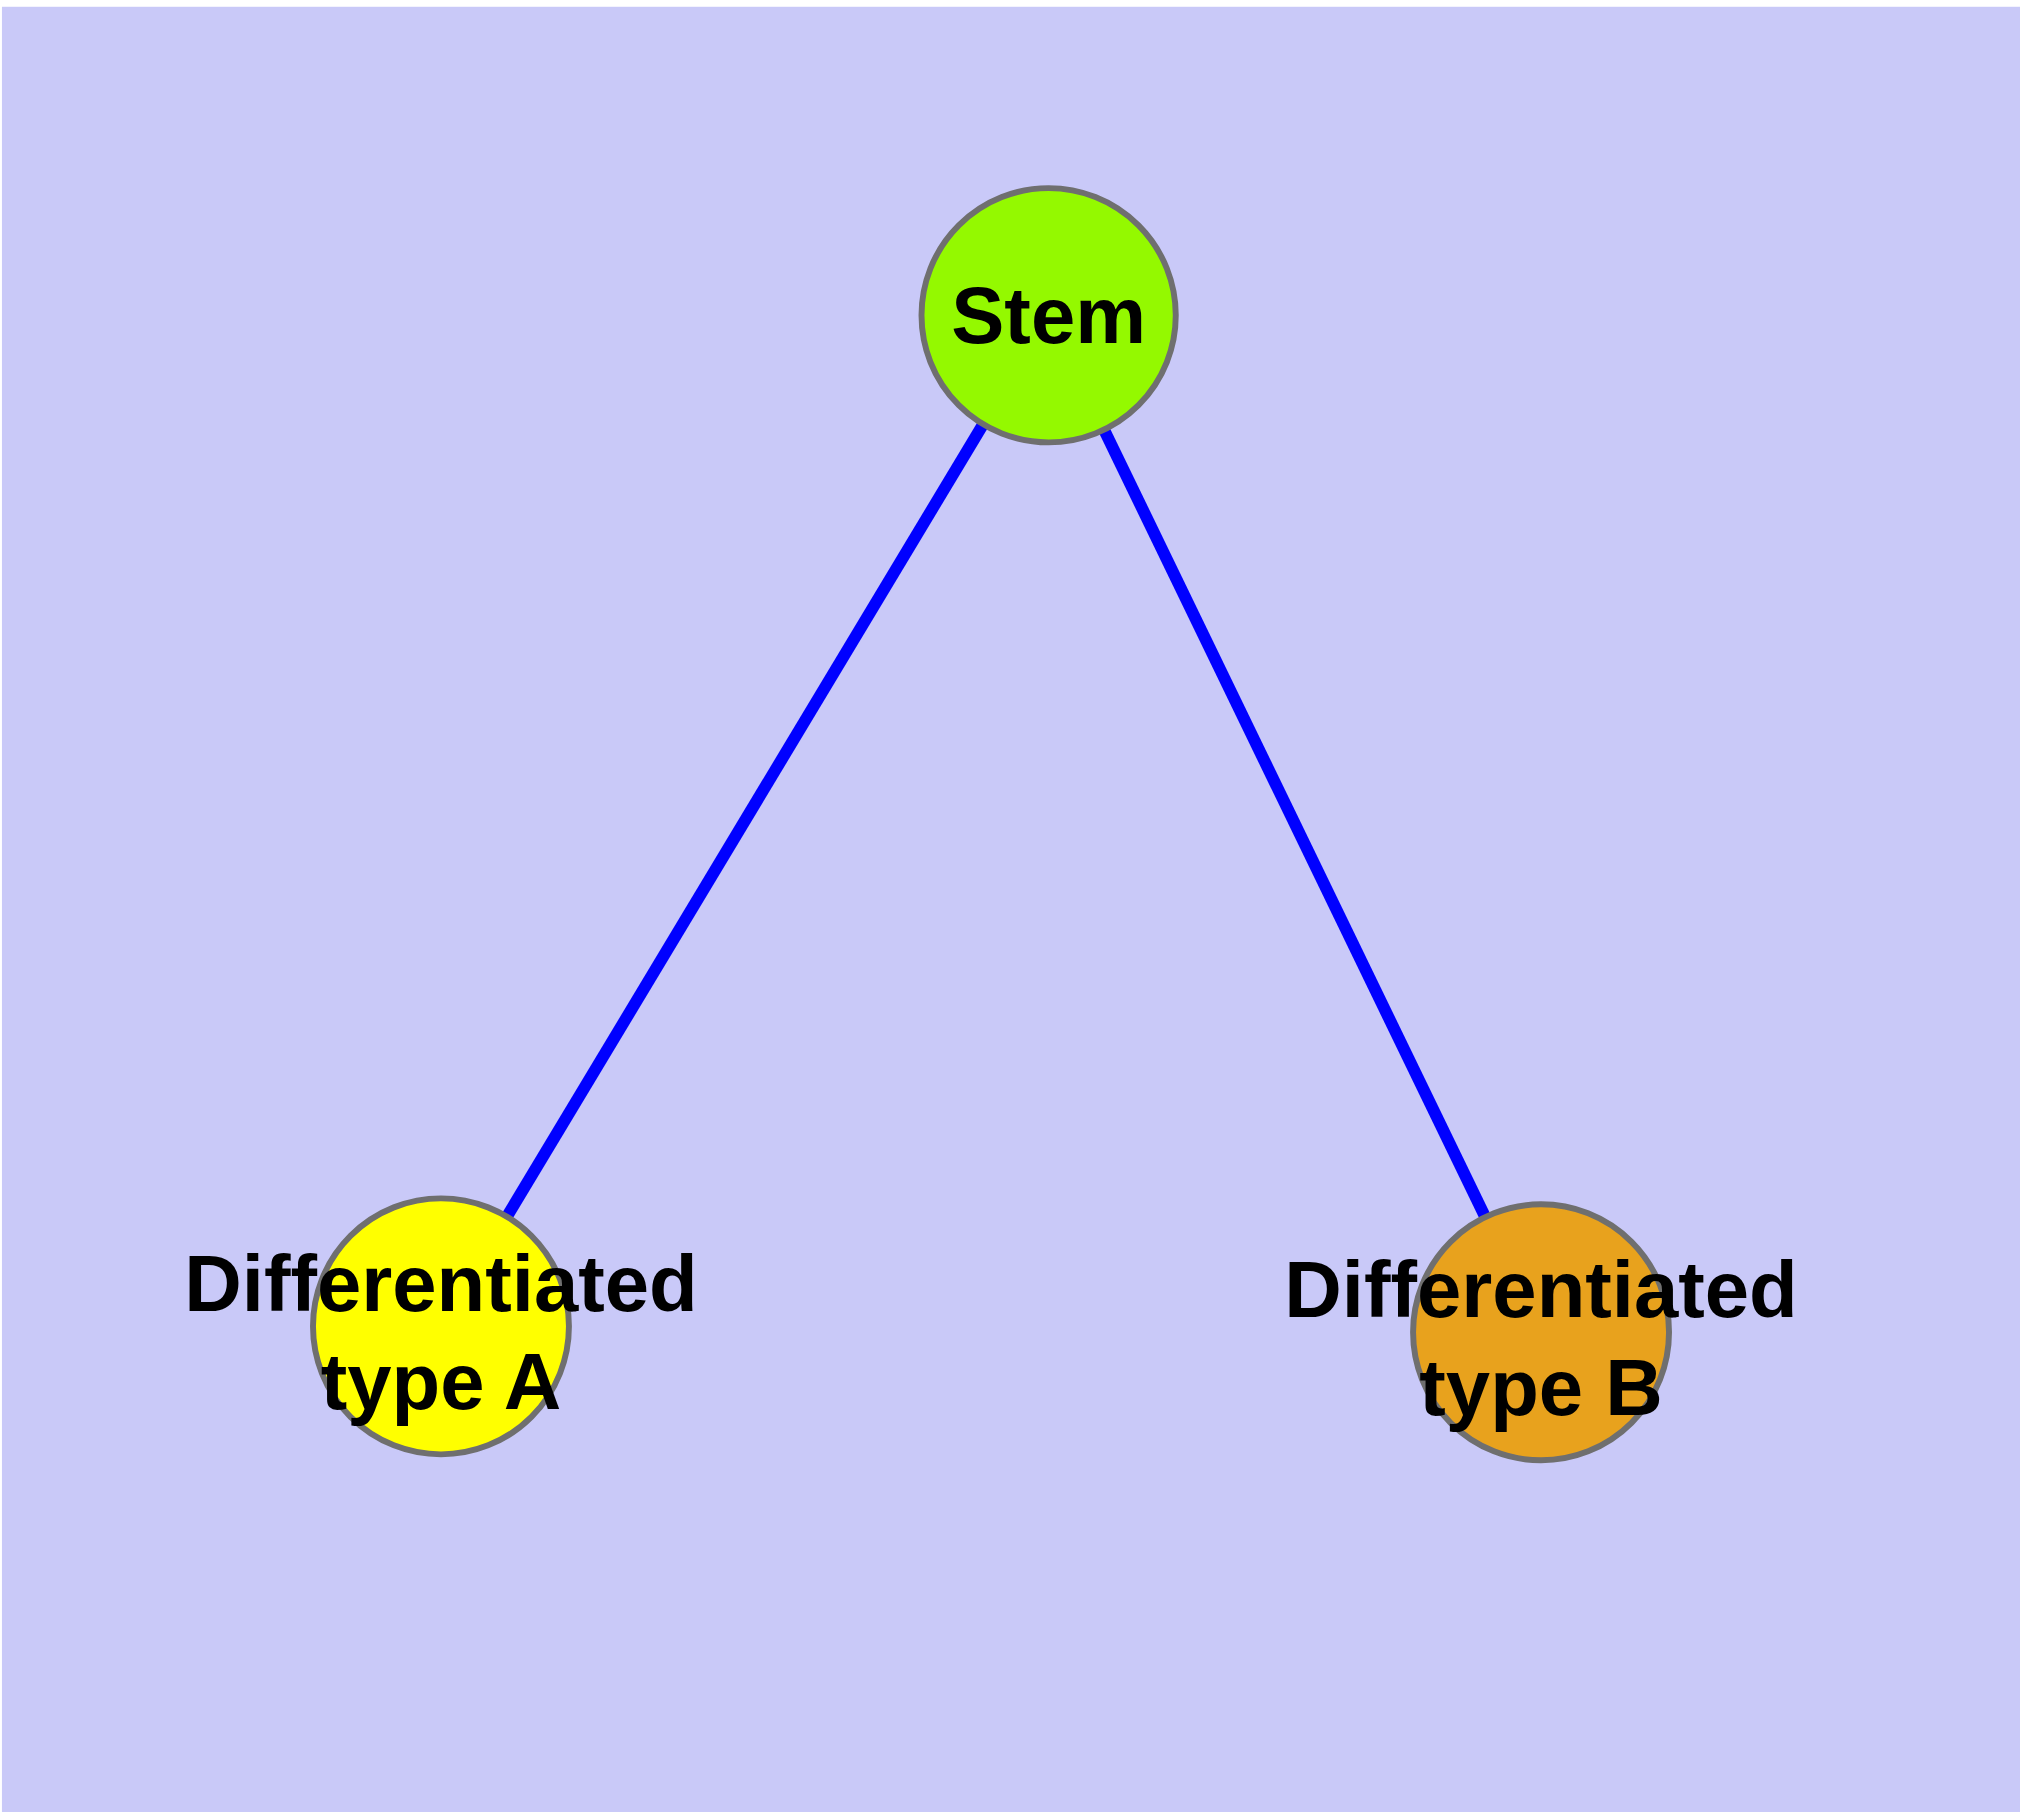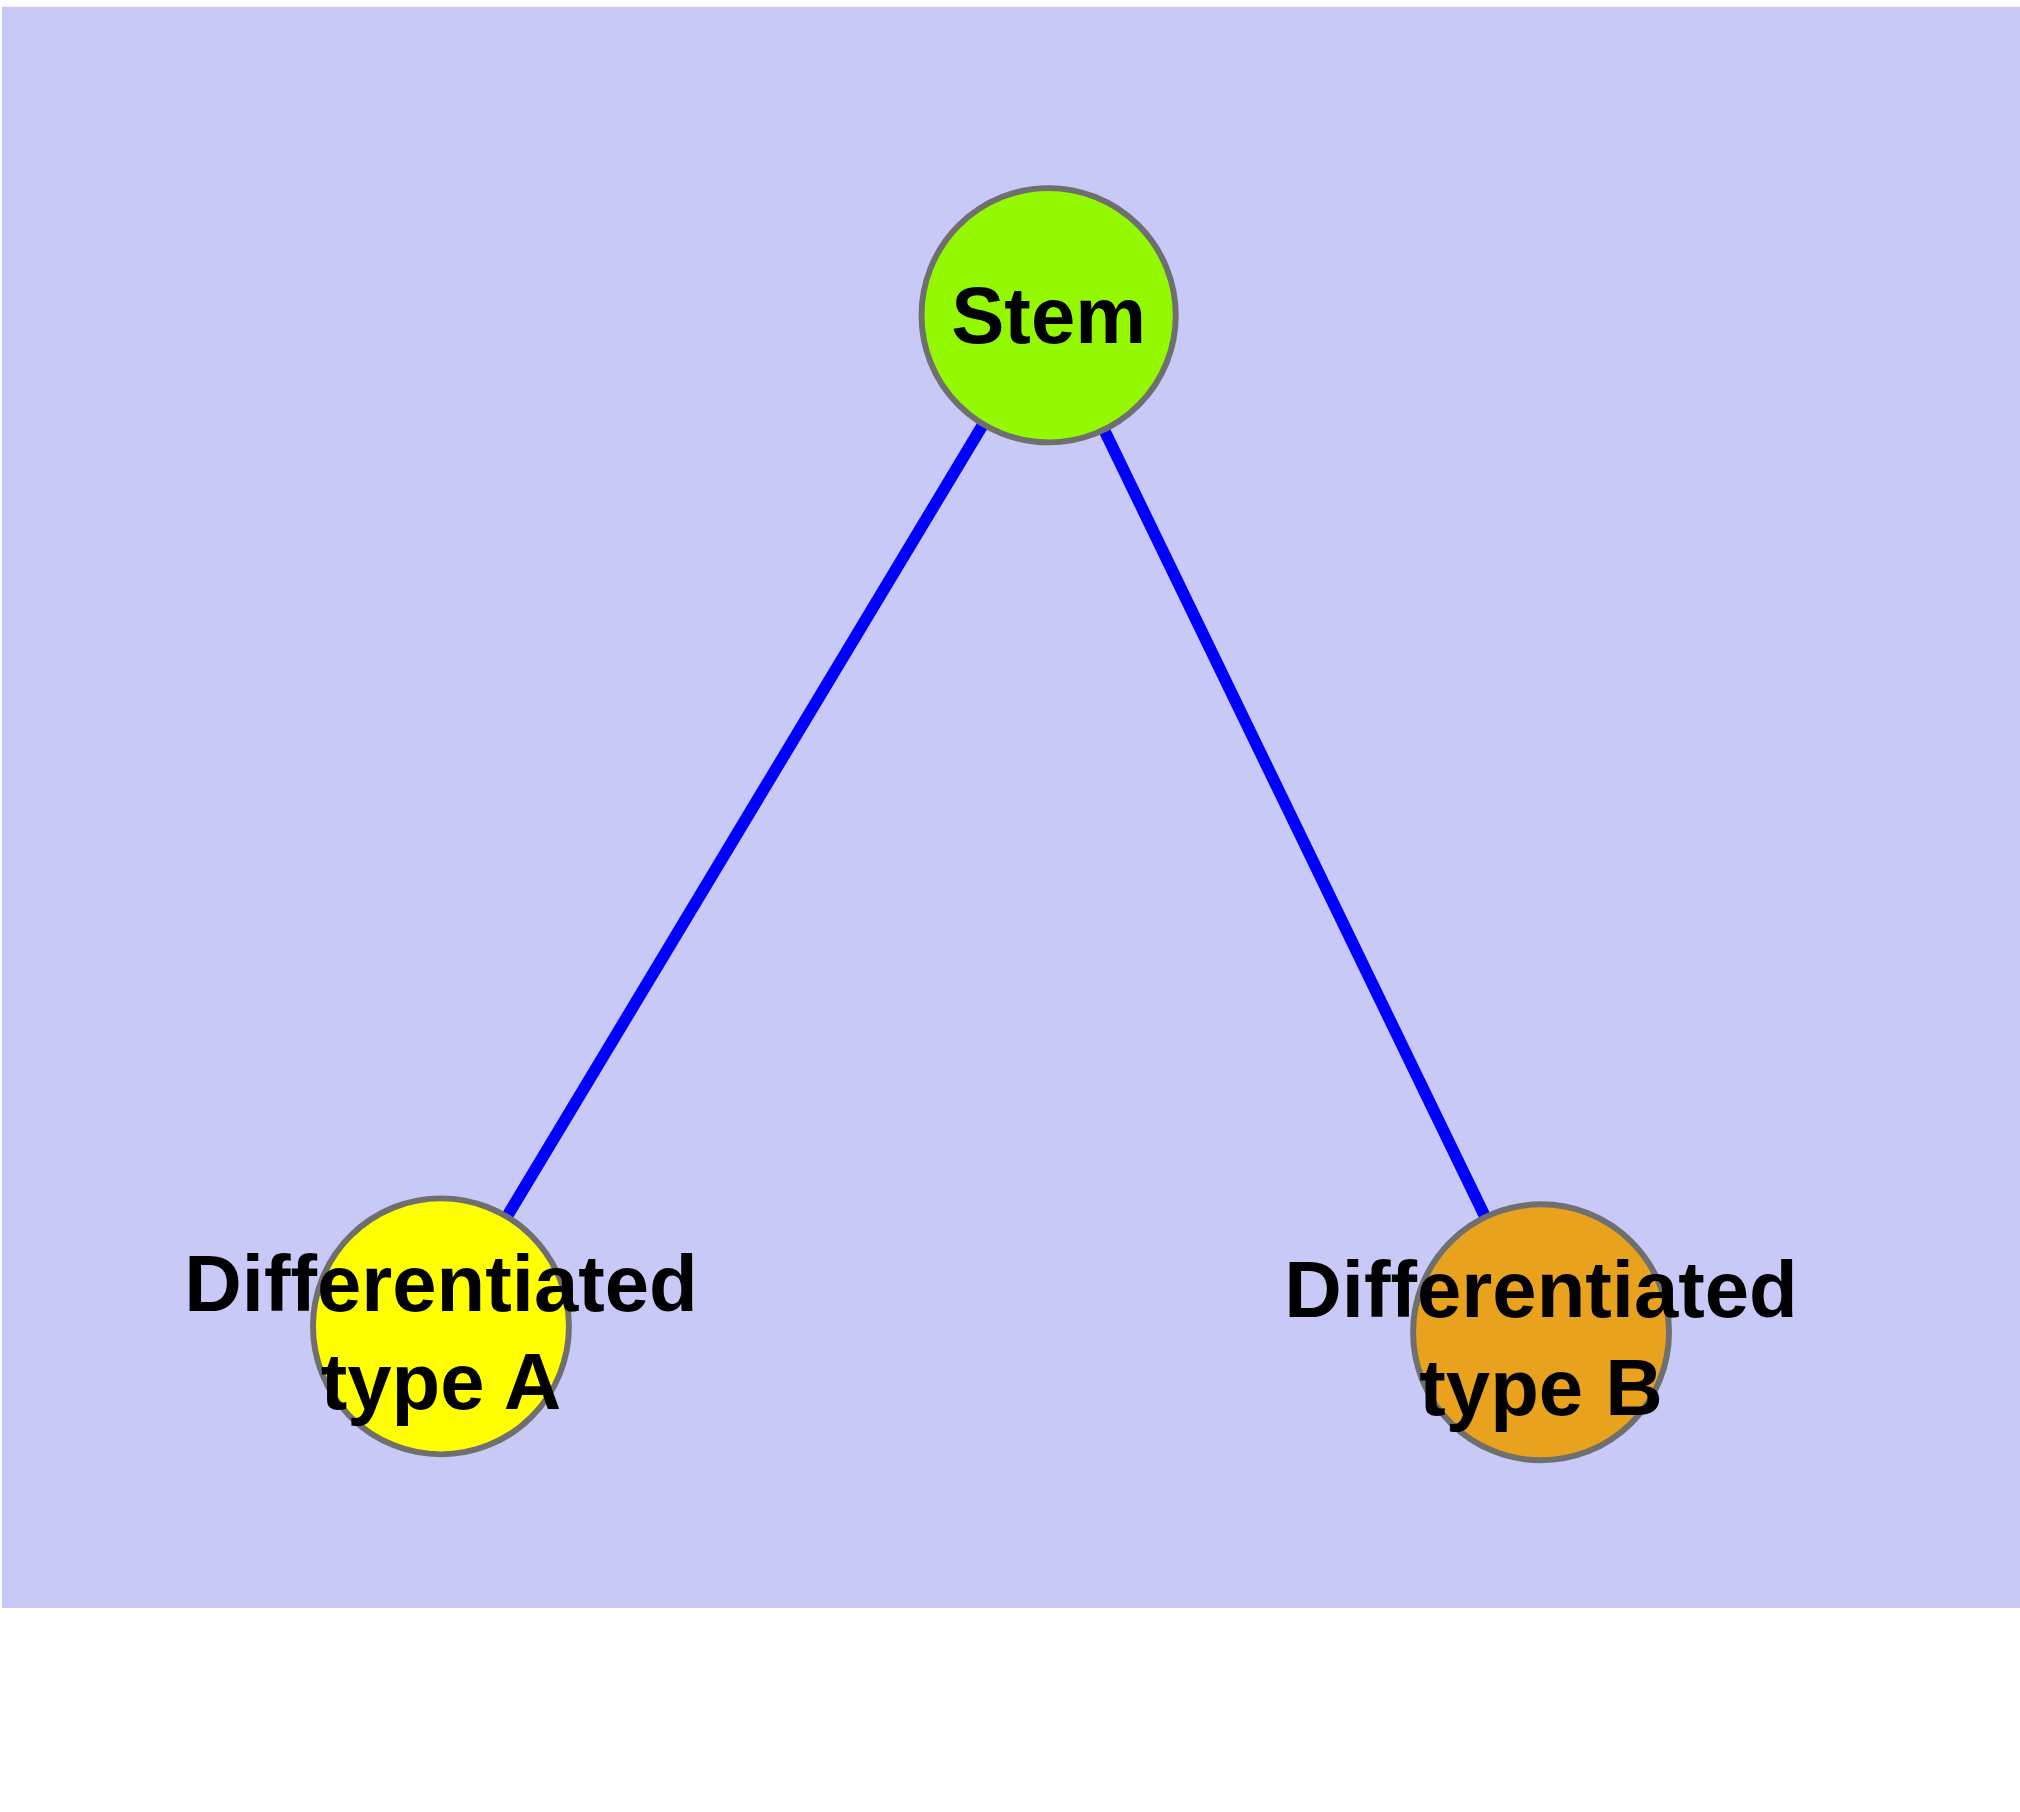--- a/index.html
+++ b/index.html
@@ -2,21 +2,21 @@
 <html style="font-size:13.6px"><head>
 <meta charset="utf-8">
 <style>
   html, body {
     margin: 0;
     padding: 0;
     background: #ffffff;
   }
   .canvas-wrap {
     width: 2021px;
-    height: 1608px;
+    height: 1812px;
     position: relative;
     background: #ffffff;
     overflow: hidden;
   }
   svg {
     display: block;
   }
   .node-label {
     font-family: "Liberation Sans", "DejaVu Sans", sans-serif;
     font-weight: bold;

